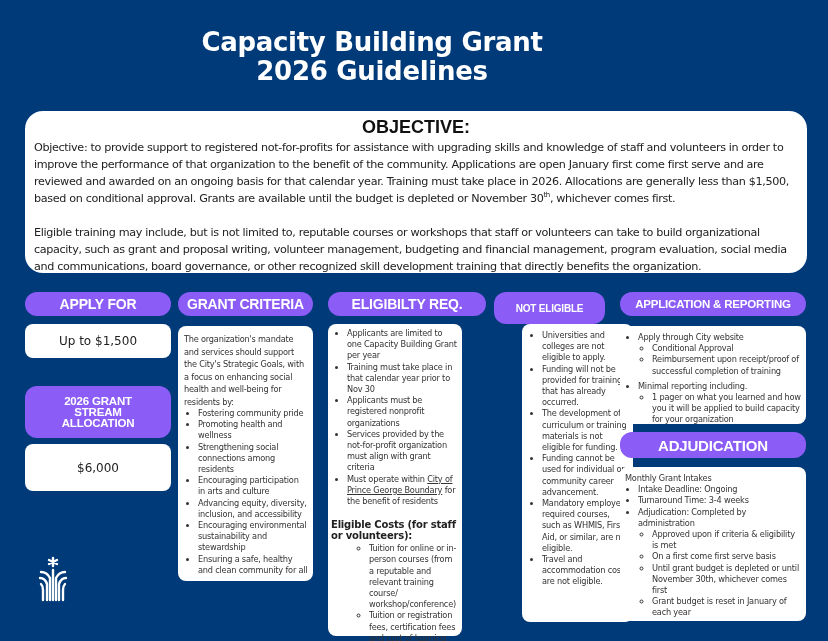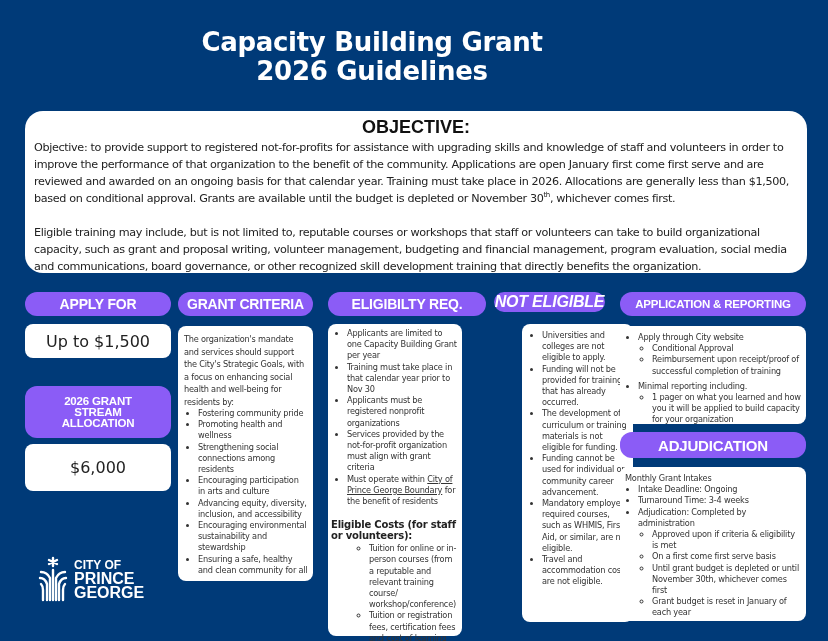--- a/index.html
+++ b/index.html
@@ -38,21 +38,21 @@
   .box {
     position:absolute; background:#ffffff; border-radius:8px; box-sizing:border-box;
     font-family:"DejaVu Sans", sans-serif; color:#333;
   }
   .small { font-size:8.2px; line-height:11.2px; letter-spacing:-0.2px; }
   .box ul { margin:0; padding-left:16px; }
   .box ul ul { padding-left:14px; list-style-type:circle; }
   .box li { margin:0; }
   .center-val {
     display:flex; align-items:center; justify-content:center;
-    font-size:16px; color:#222;
+    font-size:12px; color:#222;
   }
   .ec-head {
     font-family:"DejaVu Sans", sans-serif; font-weight:bold; font-size:10px;
     line-height:11px; color:#222; margin:12px 0 2px 0; letter-spacing:-0.2px;
   }
   .link { text-decoration:underline; }
   .logo {
     position:absolute; left:38px; top:556px; display:flex; align-items:center;
     color:#ffffff;
   }
@@ -112,21 +112,21 @@
   </ul>
   <div class="ec-head">Eligible Costs (for staff or volunteers):</div>
   <ul style="padding-left:38px;list-style-type:circle;">
     <li>Tuition for online or in-person courses (from a reputable and relevant training course/ workshop/conference)</li>
     <li>Tuition or registration fees, certification fees and cost of learning materials</li>
     <li>Hosting a conference/workshop (for the not-for-profit sector)</li>
     <li>Compensation towards summer student positions or interns on short-term project</li>
   </ul>
 </div>
 
-<div class="hdr" style="left:494px;top:292px;width:111px;height:20px;font-size:16px;font-style:italic;">NOT ELIGIBLE</div>
+<div class="hdr" style="left:494px;top:292px;width:111px;height:32px;font-size:10px;">NOT ELIGIBLE</div>
 <div class="box small" style="left:494px;top:324px;width:111px;height:298px;padding:6px 4px 0 2px;margin-left:28px;">
   <ul style="padding-left:18px;">
     <li>Universities and colleges are not eligible to apply.</li>
     <li>Funding will not be provided for training that has already occurred.</li>
     <li>The development of curriculum or training materials is not eligible for funding.</li>
     <li>Funding cannot be used for individual or community career advancement.</li>
     <li>Mandatory employer-required courses, such as WHMIS, First Aid, or similar, are not eligible.</li>
     <li>Travel and accommodation costs are not eligible.</li>
   </ul>
 </div>
@@ -171,18 +171,13 @@
       <path d="M15 2 L15 10 M11 4 L19 8 M19 4 L11 8"></path>
       <path d="M3 16 Q9 16 12 22 L12 44"></path>
       <path d="M27 16 Q21 16 18 22 L18 44"></path>
       <path d="M2 22 Q7 22 9 28 L9 44"></path>
       <path d="M28 22 Q23 22 21 28 L21 44"></path>
       <path d="M3 28 Q5 30 5 34 L5 44"></path>
       <path d="M27 28 Q25 30 25 34 L25 44"></path>
       <path d="M15 14 L15 44"></path>
     </g>
   </svg>
-  <div class="logo-text">
-    <span class="l1">CITY OF</span>
-    <span class="l2">PRINCE</span>
-    <span class="l2">GEORGE</span>
-  </div>
 </div>
 
 </body></html>

